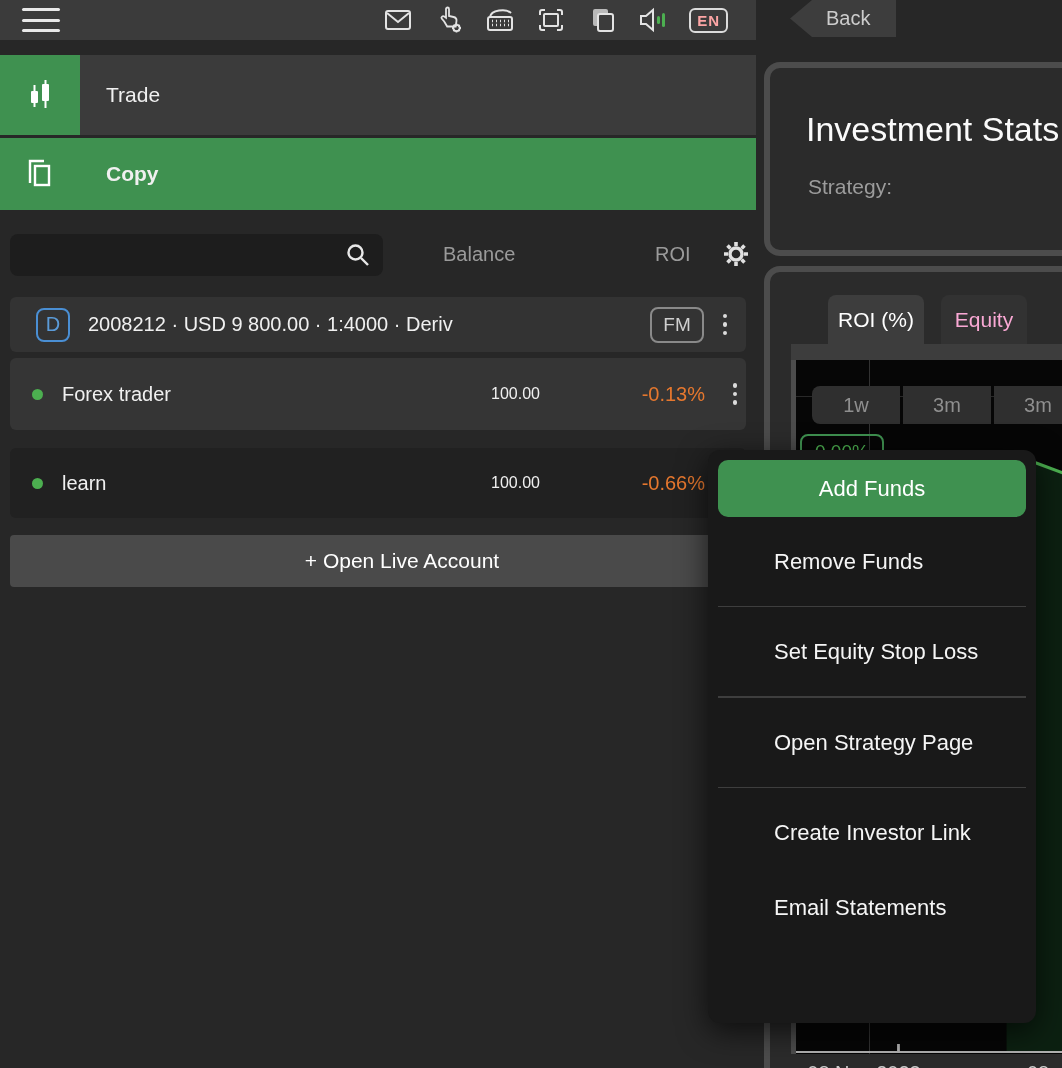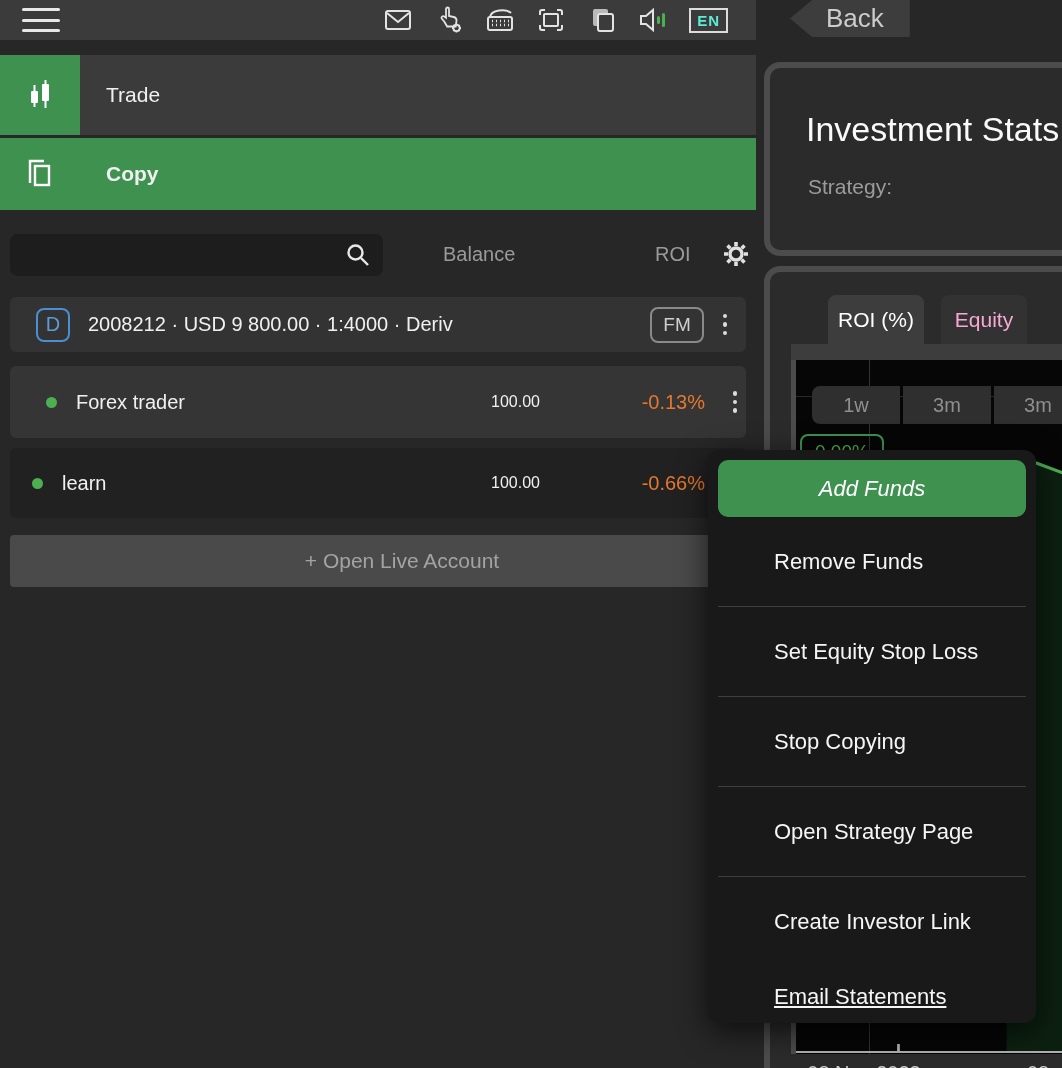--- a/index.html
+++ b/index.html
@@ -9,21 +9,21 @@
   #stage { position:relative; width:1062px; height:1068px; }
 
   
   #topbar { left:0; top:0; width:756px; height:40px; background:#3b3b3b;
     display:flex; align-items:center; }
   #hamburger { margin-left:22px; width:38px; height:24px; display:flex;
     flex-direction:column; justify-content:space-between; cursor:pointer; }
   #hamburger span { height:3px; background:#e8e8e8; border-radius:2px; }
   #topbar-icons { margin-left:auto; margin-right:28px; display:flex; align-items:center; gap:21px; }
   .tico { width:30px; height:28px; display:flex; align-items:center; justify-content:center; }
-  #lang-badge { border:2px solid #dcdcdc; border-radius:0; color:#5eead4;
+  #lang-badge { border:2px solid #dcdcdc; border-radius:6px; color:#fca5a5;
     font-size:15px; font-weight:bold; padding:2px 6px; letter-spacing:1px; }
 
   
   #trade-row { left:0; top:55px; width:756px; height:80px; background:#3b3b3b; display:flex; align-items:center; }
   #trade-icon-box { width:80px; height:80px; background:#3f9150; display:flex; align-items:center; justify-content:center; }
   #trade-label { margin-left:26px; font-size:21px; }
   #copy-row { left:0; top:138px; width:756px; height:72px; background:#3f9150; display:flex; align-items:center; }
   #copy-icon-box { width:80px; height:72px; display:flex; align-items:center; justify-content:center; }
   #copy-label { margin-left:26px; font-size:21px; font-weight:bold; }
 
@@ -44,36 +44,36 @@
   #fm-badge { margin-left:auto; width:54px; height:36px; border:2px solid #8a8a8a; border-radius:8px;
     color:#cfcfcf; font-size:19px; display:flex; align-items:center; justify-content:center;text-align:center; }
   .kebab { width:26px; height:34px; display:flex; flex-direction:column; align-items:center;
     justify-content:center; gap:4px; cursor:pointer; }
   .kebab i { width:4.5px; height:4.5px; border-radius:50%; background:#dcdcdc; }
   #account-kebab { margin-left:8px; margin-right:8px; }
 
   
   .strategy-row { left:10px; width:736px; height:72px; border-radius:6px;
     display:flex; align-items:center; }
-  #strategy-row-0 { top:366px; background:#353535;padding-left:14px; }
+  #strategy-row-0 { top:358px; background:#353535; }
   #strategy-row-1 { top:448px; height:70px; background:#212121; }
   .status-dot { margin-left:22px; width:11px; height:11px; border-radius:50%; background:#4caf50; }
   .strategy-name { margin-left:19px; font-size:20px; }
   .strategy-balance { position:absolute; left:395px; width:135px; text-align:right; font-size:16px; }
   .strategy-roi { position:absolute; left:600px; width:95px; text-align:right; font-size:20px; color:#e5772e; }
   .row-kebab { position:absolute; left:712px; }
 
   
   #open-live-btn { left:10px; top:535px; width:736px; height:52px; background:#4a4a4a;
-    border:none; border-radius:4px; color:#a3a3a3; font-size:21px; cursor:pointer;padding-left:48px; }
+    border:none; border-radius:4px; color:#ffffff; font-size:21px; cursor:pointer;padding-left:48px; }
 
   
   #right-panel { left:756px; top:0; width:306px; height:1068px; background:#272727; overflow:hidden; }
   #back-btn { position:absolute; left:34px; top:0; height:37px; padding:0 26px 0 36px;
-    background:#3d3d3d; color:#cccccc; font-size:26px; display:flex; align-items:center;
+    background:#3d3d3d; color:#cccccc; font-size:20px; display:flex; align-items:center;
     clip-path:polygon(0 50%, 22px 0, 100% 0, 100% 100%, 22px 100%); cursor:pointer; }
   .rcard { position:absolute; left:8px; width:400px; background:#2b2b2b;
     border:6px solid #4c4c4c; border-radius:16px; }
   #stats-card { top:62px; height:194px; }
   #stats-title { margin:42px 0 0 36px; font-size:34px; color:#fafafa; white-space:nowrap; }
   #stats-strategy { margin:26px 0 0 38px; font-size:21px; color:#9c9c9c; }
   #roi-card { top:266px; height:840px; }
   .chart-tab { position:absolute; top:23px; height:49px; border-radius:8px 8px 0 0;
     display:flex; align-items:center; justify-content:center; font-size:21px; cursor:pointer;margin-left:40px; }
   #tab-roi { left:18px; width:96px; background:#3d3d3d; color:#ffffff; }
@@ -91,24 +91,24 @@
     padding:5px 13px; color:#4caf50; font-size:19px; }
   #chart-svg { position:absolute; left:0; top:0; width:100%; height:100%; }
   #x-axis-labels { position:absolute; left:21px; right:-10px; top:790px; height:30px; color:#cccccc; font-size:20px; }
   #x-label-0 { position:absolute; left:73px; transform:translateX(-50%); white-space:nowrap; }
   #x-label-1 { position:absolute; left:236px; }
 
   
   #context-menu { left:708px; top:450px; width:328px; height:573px; background:#191919;
     border-radius:12px; box-shadow:0 8px 30px rgba(0,0,0,0.65); z-index:10; overflow:hidden; }
   #add-funds-btn { display:block; margin:10px 10px 0 10px; width:308px; height:57px;
-    background:#3f9150; border:none; border-radius:10px; color:#ffffff; font-size:22px; cursor:pointer;font-style:italic; }
+    background:#3f9150; border:none; border-radius:10px; color:#ffffff; font-size:22px; cursor:pointer; }
   .menu-item { height:89px; display:flex; align-items:center; padding-left:66px;
     font-size:22px; color:#f5f5f5; cursor:pointer; }
-  .menu-item.short { height:62px;text-decoration:underline; }
+  .menu-item.short { height:62px; }
   .menu-divider { height:1px; background:#3e3e3e; margin:0 10px; }
 
   svg { display:block; }
 </style>
 </head>
 <body>
 
 <div id="stage">
 
   <div id="topbar" class="abs">
@@ -287,21 +287,20 @@
       </div>
     </div>
   </div>
 
   <div id="context-menu" class="abs">
     <button id="add-funds-btn">Add Funds</button>
     <div class="menu-item">Remove Funds</div>
     <div class="menu-divider"></div>
     <div class="menu-item">Set Equity Stop Loss</div>
     <div class="menu-divider"></div>
-    <div class="menu-item">Stop Copying</div>
     <div class="menu-divider"></div>
     <div class="menu-item">Open Strategy Page</div>
     <div class="menu-divider"></div>
     <div class="menu-item">Create Investor Link</div>
     <div class="menu-item short">Email Statements</div>
   </div>
 
 </div>
 
 </body></html>

